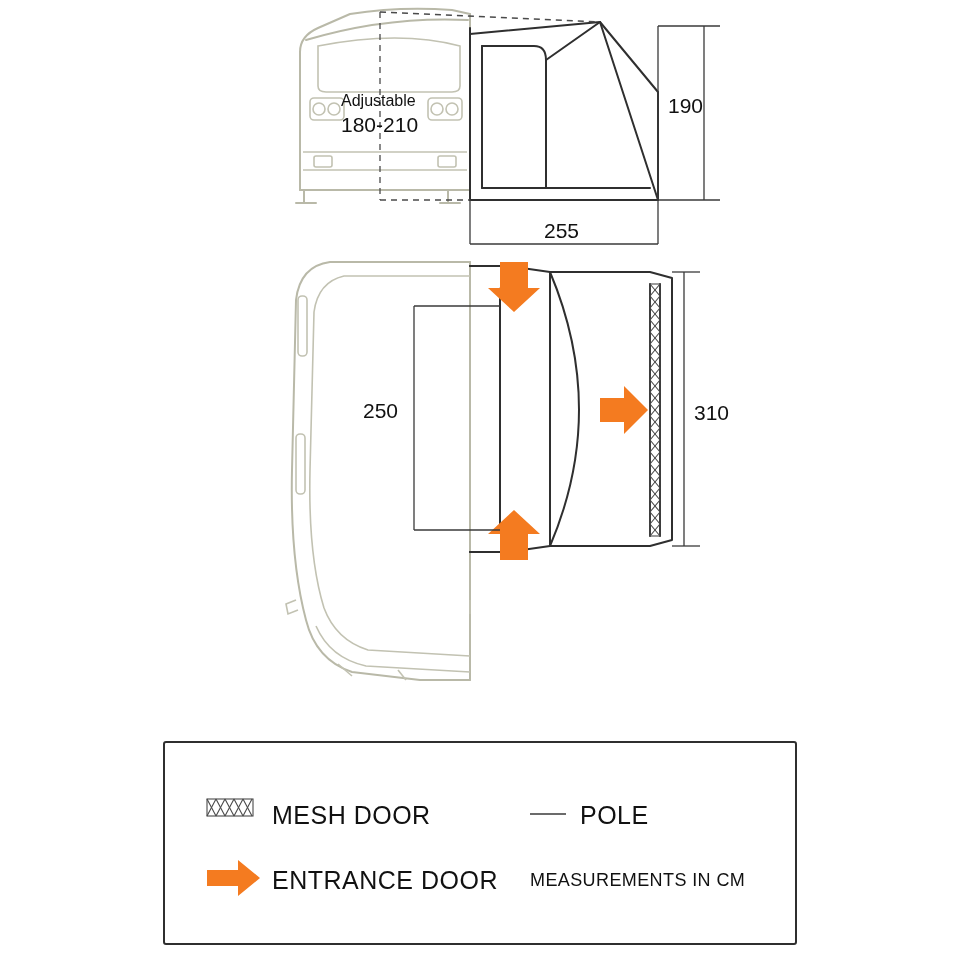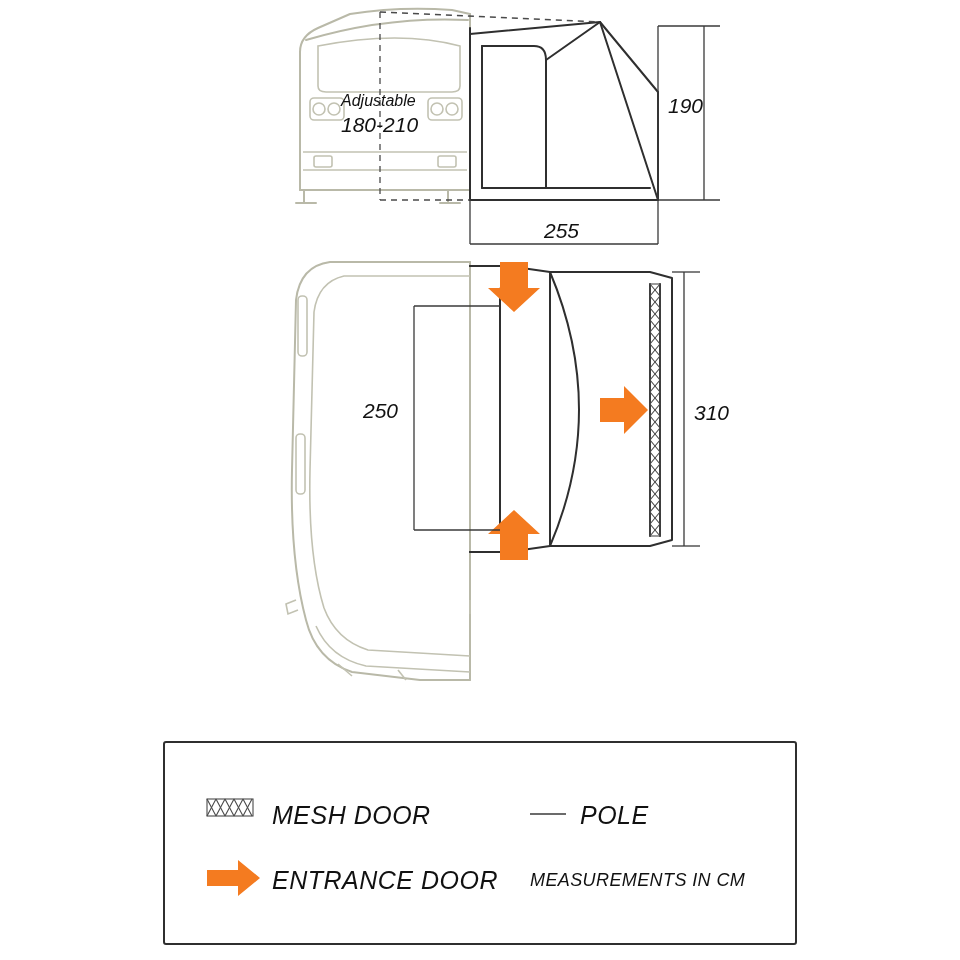--- a/index.html
+++ b/index.html
@@ -14,21 +14,20 @@
     color: #1a1a1a;
     position: relative;
     overflow: hidden;
   }
   #diagram-root {
     position: absolute;
     left: 0;
     top: 0;
     width: 960px;
     height: 960px;
-    font-style: italic;
   }
   svg.sheet {
     display: block;
     width: 960px;
     height: 960px;
   }
   .dim-label {
     font-family: "Liberation Sans", sans-serif;
     font-size: 21px;
     fill: #111111;

